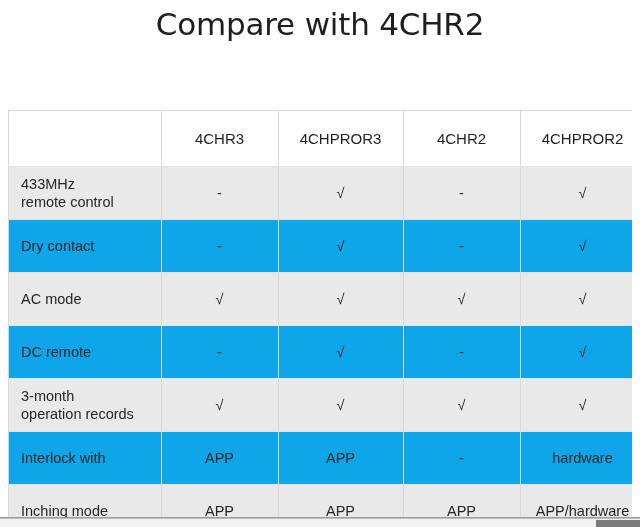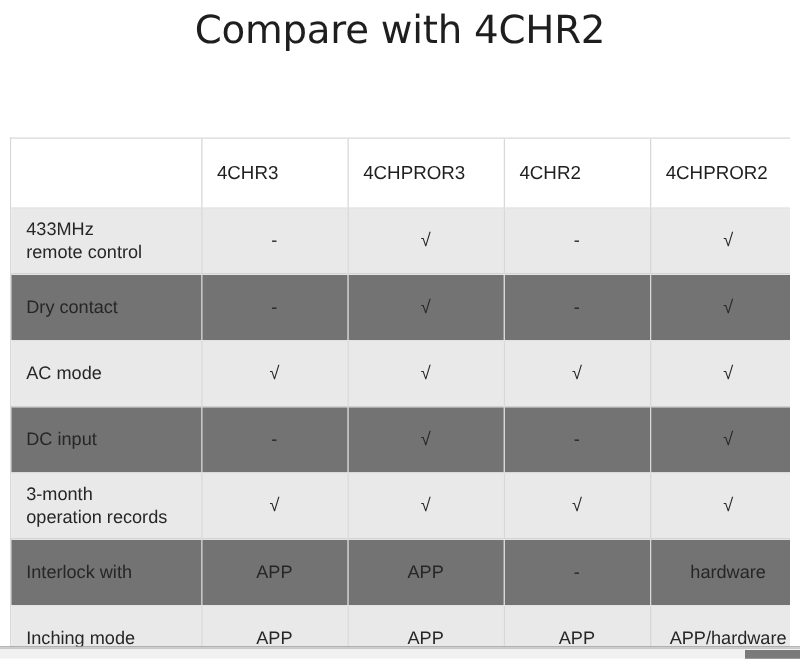--- a/index.html
+++ b/index.html
@@ -60,32 +60,32 @@
     padding: 0 12px;
     box-sizing: border-box;
     font-size: 14.5px;
     font-weight: normal;
     color: #262626;
     vertical-align: middle;
   }
 
   table.compare thead th {
     height: 55px;
-    text-align: left;
+    text-align: center;
     background: #ffffff;
     font-size: 15px;
     color: #1f1f1f;
   }
   table.compare thead th.feature-head {
     text-align: left;
   }
 
   table.compare tbody tr { height: 53px; }
   table.compare tbody tr.shade td { background: #e9e9e9; }
-  table.compare tbody tr.plain td { background: #737373; }
+  table.compare tbody tr.plain td { background: #0ea5e9; }
 
   td.feature-cell {
     text-align: left;
     line-height: 18px;
     white-space: pre-line;
     margin-left: 14px;
   }
   td.value-cell {
     text-align: center;
   }
@@ -157,21 +157,21 @@
         <td class="value-cell">√</td>
       </tr>
       <tr class="shade">
         <td class="feature-cell">AC mode</td>
         <td class="value-cell">√</td>
         <td class="value-cell">√</td>
         <td class="value-cell">√</td>
         <td class="value-cell">√</td>
       </tr>
       <tr class="plain">
-        <td class="feature-cell">DC input</td>
+        <td class="feature-cell">DC remote</td>
         <td class="value-cell">-</td>
         <td class="value-cell">√</td>
         <td class="value-cell">-</td>
         <td class="value-cell">√</td>
       </tr>
       <tr class="shade">
         <td class="feature-cell">3-month
 operation records</td>
         <td class="value-cell">√</td>
         <td class="value-cell">√</td>

